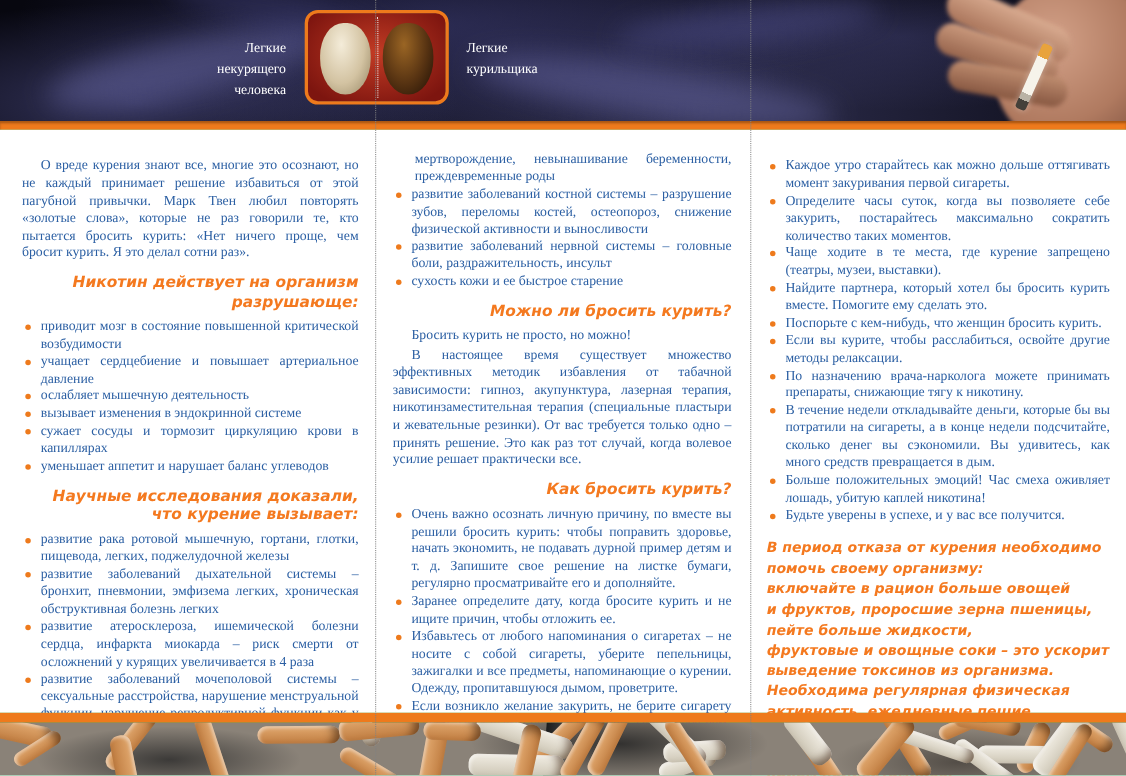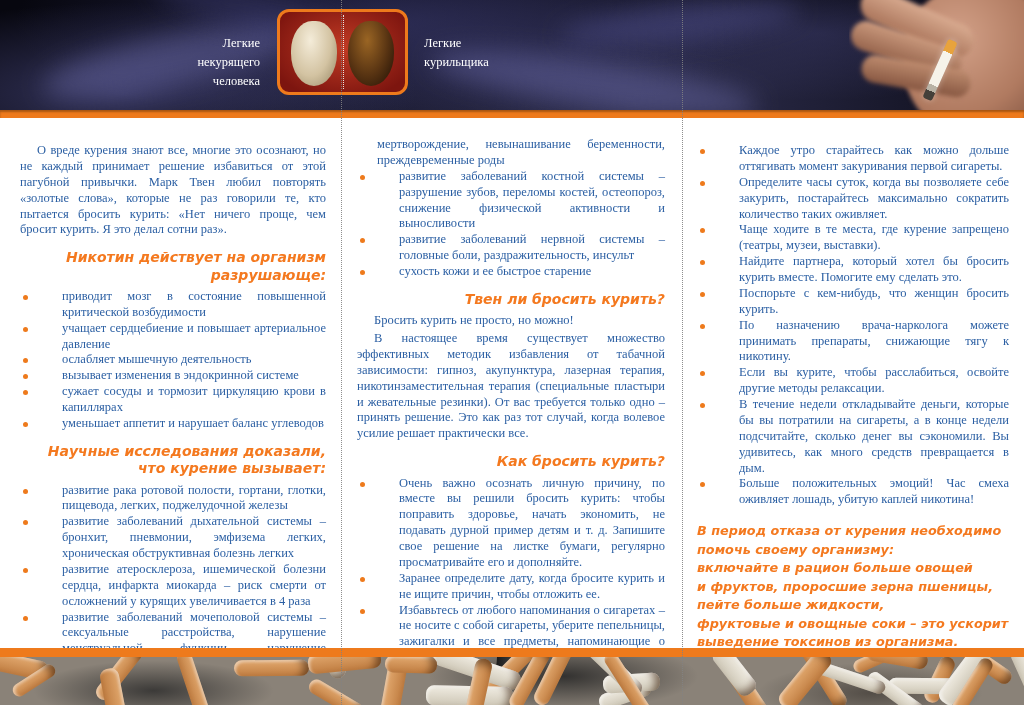--- a/index.html
+++ b/index.html
@@ -79,21 +79,21 @@
   .para { text-align:justify; margin-bottom:2px; }
   .para.indent { text-indent:17px; }
   .cont { padding-left:20px; text-align:justify; }
 
   .heading {
     color:#f4791f; font-family:"DejaVu Sans", sans-serif;
     font-weight:bold; font-style:italic;
     font-size:14px; line-height:1.24; margin:11px 0 5px;text-align:right;
   }
   ul.bullets { list-style:none; }
-  li.bullet { display:flex; align-items:flex-start;gap:25px; }
+  li.bullet { display:flex; align-items:flex-start; }
   .dot { flex:none; width:5px; height:5px; border-radius:50%; background:#ee7a1c; margin:6px 9px 0 3px; }
   .btext { flex:1; text-align:justify; }
 
   .recovery {
     color:#f4791f; font-family:"DejaVu Sans", sans-serif;
     font-weight:bold; font-style:italic;
     font-size:12.8px; line-height:1.45; margin-top:14px;
     white-space:pre-line;
   }
 
@@ -180,21 +180,21 @@
           </li>
           <li class="bullet">
             <span class="dot"></span>
             <span class="btext">уменьшает аппетит и нарушает баланс углеводов</span>
           </li>
         </ul>
       <h3 class="heading">Научные исследования доказали, что курение вызывает:</h3>
       <ul class="bullets">
           <li class="bullet">
             <span class="dot"></span>
-            <span class="btext">развитие рака ротовой полости, гортани, глотки, пищевода, легких, поджелудочной железы</span>
+            <span class="btext">развитие рака ротовой мышечную, гортани, глотки, пищевода, легких, поджелудочной железы</span>
           </li>
           <li class="bullet">
             <span class="dot"></span>
             <span class="btext">развитие заболеваний дыхательной системы – бронхит, пневмонии, эмфизема легких, хроническая обструктивная болезнь легких</span>
           </li>
           <li class="bullet">
             <span class="dot"></span>
             <span class="btext">развитие атеросклероза, ишемической болезни сердца, инфаркта миокарда – риск смерти от осложнений у курящих увеличивается в 4 раза</span>
           </li>
           <li class="bullet">
@@ -213,21 +213,21 @@
           </li>
           <li class="bullet">
             <span class="dot"></span>
             <span class="btext">развитие заболеваний нервной системы – головные боли, раздражительность, инсульт</span>
           </li>
           <li class="bullet">
             <span class="dot"></span>
             <span class="btext">сухость кожи и ее быстрое старение</span>
           </li>
         </ul>
-      <h3 class="heading">Твен ли бросить курить?</h3>
+      <h3 class="heading">Можно ли бросить курить?</h3>
       <p class="para indent">Бросить курить не просто, но можно!</p>
       <p class="para indent">В настоящее время существует множество эффективных методик избавления от табачной зависимости: гипноз, акупунктура, лазерная терапия, никотинзаместительная терапия (специальные пластыри и жевательные резинки). От вас требуется только одно – принять решение. Это как раз тот случай, когда волевое усилие решает практически все.</p>
       <h3 class="heading">Как бросить курить?</h3>
       <ul class="bullets">
           <li class="bullet">
             <span class="dot"></span>
             <span class="btext">Очень важно осознать личную причину, по вместе вы решили бросить курить: чтобы поправить здоровье, начать экономить, не подавать дурной пример детям и т. д. Запишите свое решение на листке бумаги, регулярно просматривайте его и дополняйте.</span>
           </li>
           <li class="bullet">
             <span class="dot"></span>
@@ -245,49 +245,53 @@
     </div>
 
     <div class="col col-3">
       <ul class="bullets">
           <li class="bullet">
             <span class="dot"></span>
             <span class="btext">Каждое утро старайтесь как можно дольше оттягивать момент закуривания первой сигареты.</span>
           </li>
           <li class="bullet">
             <span class="dot"></span>
-            <span class="btext">Определите часы суток, когда вы позволяете себе закурить, постарайтесь максимально сократить количество таких оживляет.</span>
+            <span class="btext">Определите часы суток, когда вы позволяете себе закурить, постарайтесь максимально сократить количество таких моментов.</span>
           </li>
           <li class="bullet">
             <span class="dot"></span>
             <span class="btext">Чаще ходите в те места, где курение запрещено (театры, музеи, выставки).</span>
           </li>
           <li class="bullet">
             <span class="dot"></span>
             <span class="btext">Найдите партнера, который хотел бы бросить курить вместе. Помогите ему сделать это.</span>
           </li>
           <li class="bullet">
             <span class="dot"></span>
             <span class="btext">Поспорьте с кем-нибудь, что женщин бросить курить.</span>
           </li>
           <li class="bullet">
             <span class="dot"></span>
+            <span class="btext">Если вы курите, чтобы расслабиться, освойте другие методы релаксации.</span>
+          </li>
+          <li class="bullet">
+            <span class="dot"></span>
             <span class="btext">По назначению врача-нарколога можете принимать препараты, снижающие тягу к никотину.</span>
           </li>
           <li class="bullet">
             <span class="dot"></span>
-            <span class="btext">Если вы курите, чтобы расслабиться, освойте другие методы релаксации.</span>
-          </li>
-          <li class="bullet">
-            <span class="dot"></span>
             <span class="btext">В течение недели откладывайте деньги, которые бы вы потратили на сигареты, а в конце недели подсчитайте, сколько денег вы сэкономили. Вы удивитесь, как много средств превращается в дым.</span>
           </li>
           <li class="bullet">
             <span class="dot"></span>
             <span class="btext">Больше положительных эмоций! Час смеха оживляет лошадь, убитую каплей никотина!</span>
+          </li>
+          <li class="bullet">
+            <span class="dot"></span>
+            <span class="btext">Будьте уверены в успехе, и у вас все получится.</span>
           </li>
         </ul>
       <div class="recovery">В период отказа от курения необходимо
 помочь своему организму:
 включайте в рацион больше овощей
 и фруктов, проросшие зерна пшеницы,
 пейте больше жидкости,
 фруктовые и овощные соки – это ускорит
 выведение токсинов из организма.
 Необходима регулярная физическая

